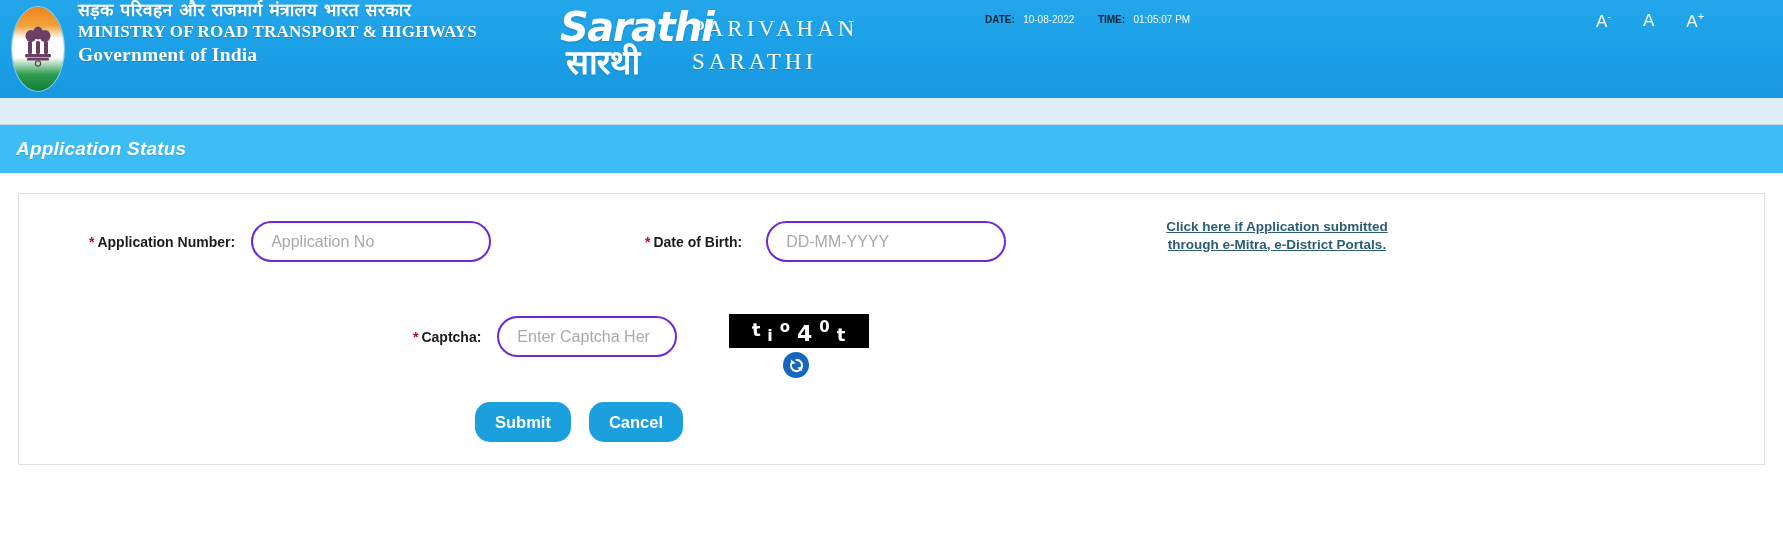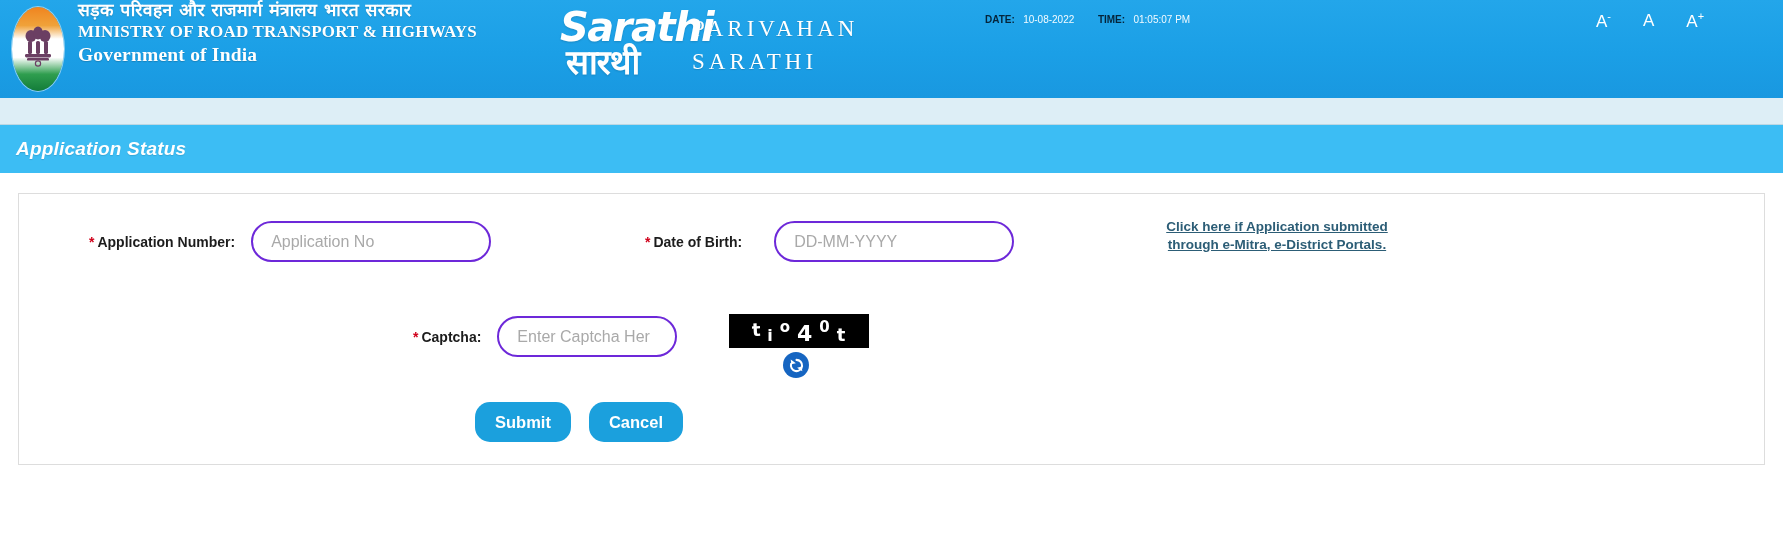--- a/index.html
+++ b/index.html
@@ -169,21 +169,21 @@
     font-family:"Liberation Sans", sans-serif;
     box-shadow:0 1px 1px rgba(0,0,0,.02) inset;
   }
   .inp::placeholder{ color:#a9a9a9; }
 
   #f-appno{ left:70px; top:27px; }
   #f-appno .label{ margin-right:16px; }
   #f-appno .inp{ width:240px; }
 
   #f-dob{ left:626px; top:27px; }
-  #f-dob .label{ margin-right:32px; }
+  #f-dob .label{ margin-right:24px; }
   #f-dob .inp{ width:240px; }
 
   .emitra-link{
     position:absolute;
     left:1122px; top:24px;
     width:272px;
     text-align:center;
     color:#2c5d76;
     font-size:13.5px;
     font-weight:700;

